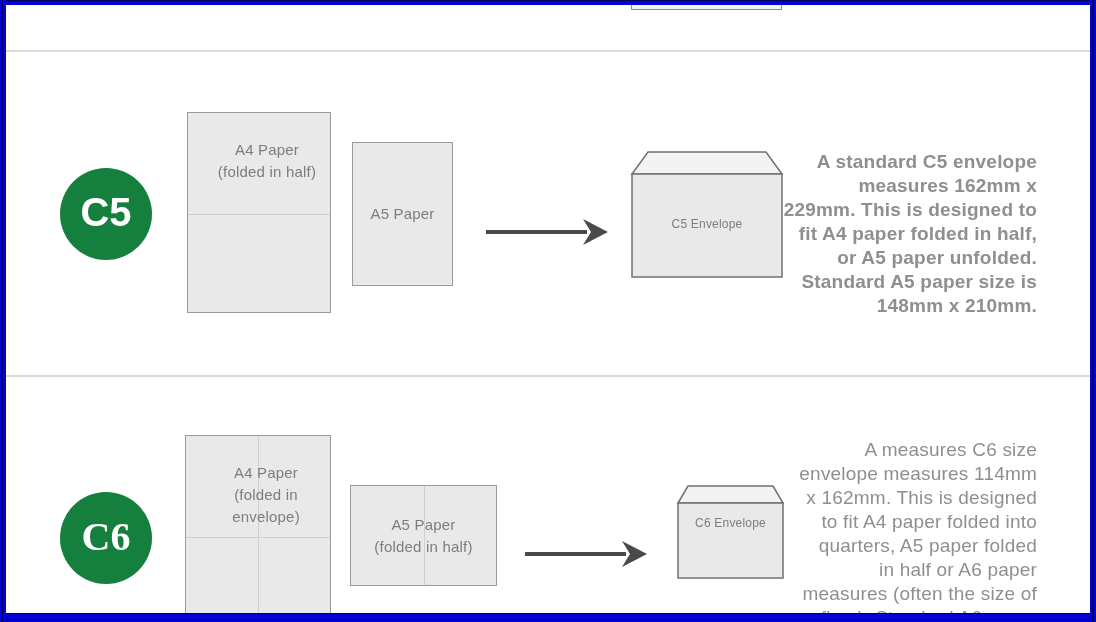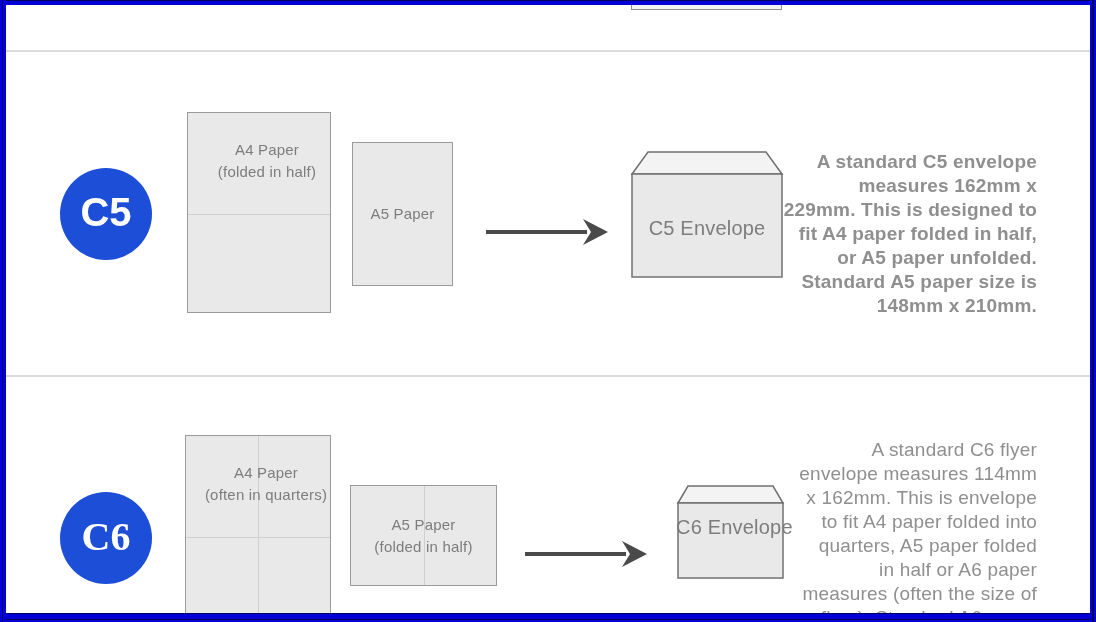--- a/index.html
+++ b/index.html
@@ -34,21 +34,21 @@
     position: absolute;
     left: 631px; top: 5px; width: 151px; height: 5px;
     background: #f2f2f2;
     border: 1px solid #8f8f8f;
     border-top: none;
   }
 
   .badge {
     position: absolute; width: 92px; height: 92px;
     border-radius: 50%;
-    background: #1d4ed8;
+    background: #15803d;
     color: #ffffff;
     display: flex; align-items: center; justify-content: center;
     font-size: 40px; font-weight: 700; letter-spacing: 0px;
     padding-bottom: 3px;
   }
 
   .paper {
     position: absolute;
     background: #e9e9e9;
     border: 1px solid #9b9b9b;
@@ -63,21 +63,21 @@
   .fold-h { position: absolute; left: 0; right: 0; height: 1px; background: #cfcfcf; z-index: 1; }
   .fold-v { position: absolute; top: 0; bottom: 0; width: 1px; background: #cfcfcf; z-index: 1; }
 
   .arrow-svg { position: absolute; overflow: visible; }
 
   .envelope { position: absolute; }
   .envelope svg { display: block; }
   .envelope-label {
     position: absolute; left: 0; right: 0;
     text-align: center;
-    color: #7d7d7d; font-size: 20px; letter-spacing: 0.2px;
+    color: #7d7d7d; font-size: 12px; letter-spacing: 0.2px;
     white-space: nowrap;
   }
 
   .para {
     position: absolute;
     right: 59px;
     text-align: right;
     color: #8f8f8f;
     font-size: 19px; line-height: 24px;
     letter-spacing: 0.2px;
@@ -139,21 +139,21 @@
 
   <div>
 
     <div class="badge" style="left:60px; top:492px;font-family:Liberation Serif, serif;">C6</div>
 
     <div class="paper pad-top" style="left:185px; top:435px; width:146px; height:185px;">
       <div class="fold-h" style="top:101px;"></div>
       <div class="fold-v" style="left:72px;"></div>
       <div class="paper-label">
         <div>A4 Paper</div>
-        <div>(often in quarters)</div>
+        <div>(folded in envelope)</div>
       </div>
     </div>
 
     <div class="paper center-label" style="left:350px; top:485px; width:147px; height:101px;">
       <div class="fold-v" style="left:73px;"></div>
       <div class="paper-label">
         <div>A5 Paper</div>
         <div>(folded in half)</div>
       </div>
     </div>
@@ -165,23 +165,23 @@
 
     <div class="envelope" style="left:676px; top:484px; width:109px; height:96px;">
       <svg width="109" height="96" viewBox="0 0 109 96">
         <polygon points="2,19 12,2 97,2 107,19" fill="#f3f3f3" stroke="#707070" stroke-width="1.5"></polygon>
         <rect x="2" y="19" width="105" height="75" fill="#e9e9e9" stroke="#707070" stroke-width="1.5"></rect>
       </svg>
       <div class="envelope-label" style="top:32px;">C6 Envelope</div>
     </div>
 
     <div class="para" style="top:438px;">
-      <div class="line">A standard C6 flyer</div>
+      <div class="line">A measures C6 size</div>
       <div class="line">envelope measures 114mm</div>
-      <div class="line">x 162mm. This is envelope</div>
+      <div class="line">x 162mm. This is designed</div>
       <div class="line">to fit A4 paper folded into</div>
       <div class="line">quarters, A5 paper folded</div>
       <div class="line">in half or A6 paper</div>
       <div class="line">measures (often the size of</div>
       <div class="line">a flyer). Standard A6 paper</div>
     </div>
   </div>
 
   <div class="bar bar-top"></div>
   <div class="bar bar-bottom"></div>

